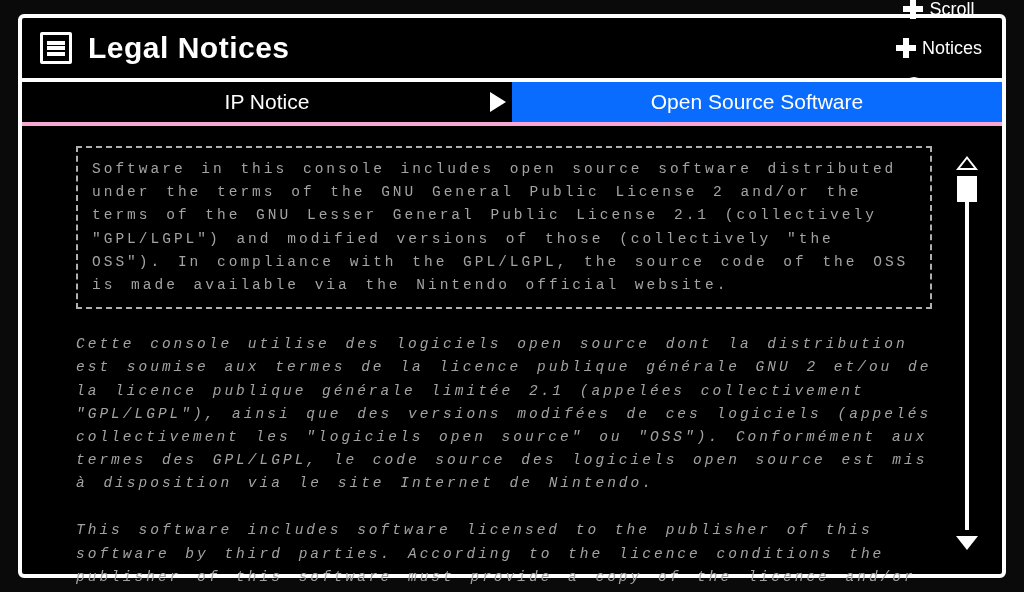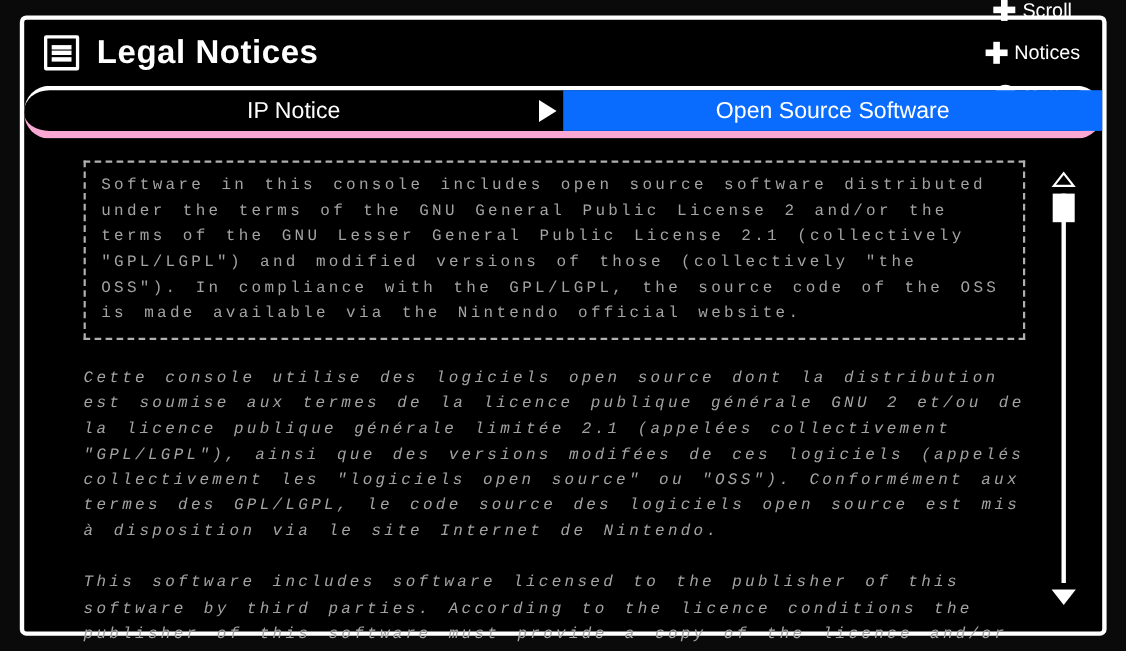--- a/index.html
+++ b/index.html
@@ -51,23 +51,22 @@
     display: flex; align-items: center; justify-content: center;
     font-family: Arial, sans-serif;
   }
   .divider-top {
     border-top: 4px solid #fff;
   }
   .tabs {
     height: 48px;
     display: flex;
     align-items: stretch;
-    border-bottom: 7px solid #f9a8d4;
-    position: relative;
-    border-radius: 23px;
+    border-bottom: 4px solid #f9a8d4;
+    position: relative;
   }
   .tab {
     flex: 1;
     display: flex;
     align-items: center;
     justify-content: center;
     color: #fff;
     font-family: Arial, sans-serif;
     font-size: 21px;
   }

